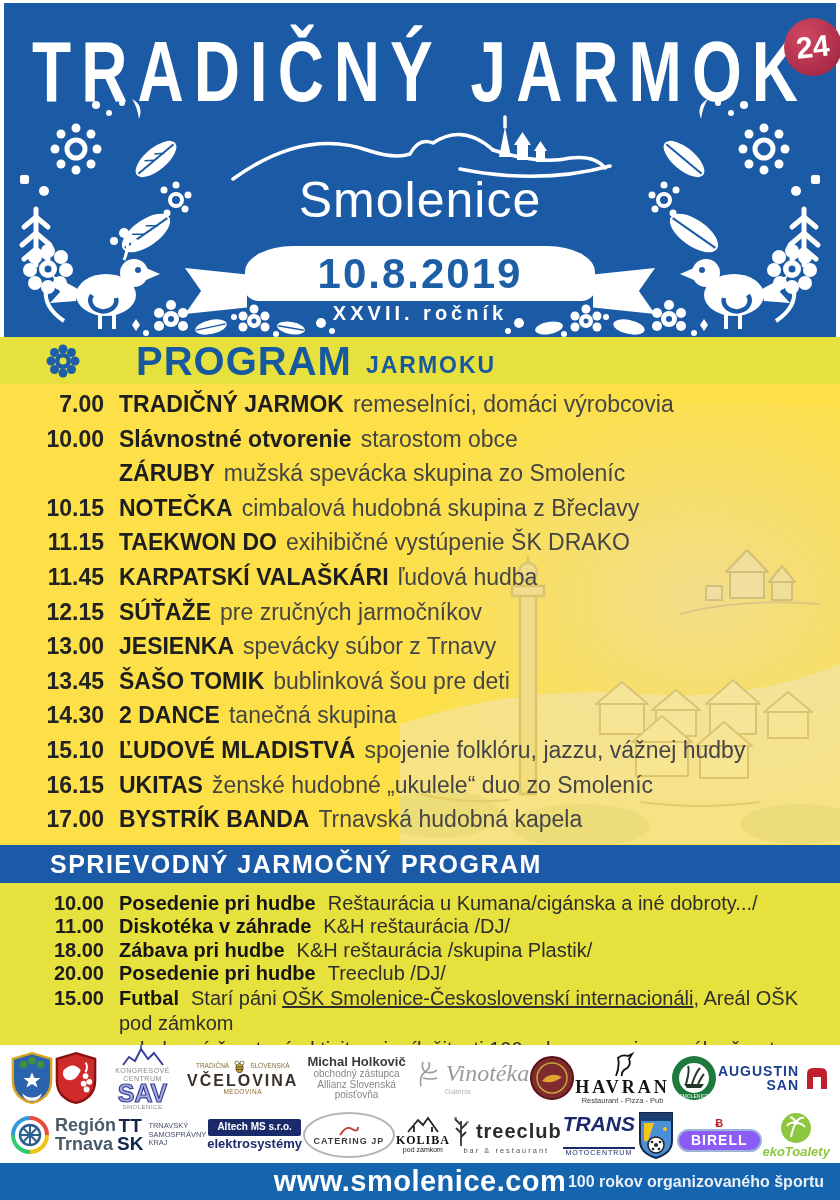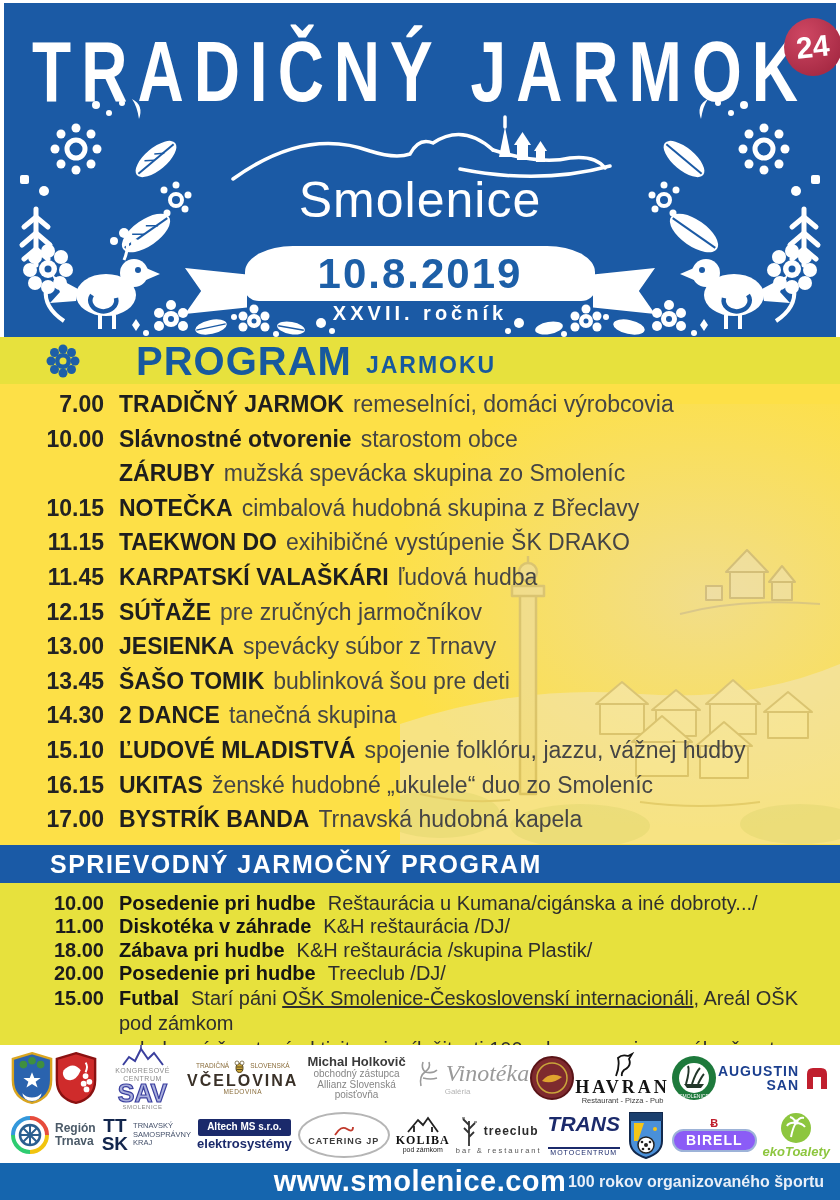--- a/index.html
+++ b/index.html
@@ -77,31 +77,31 @@
   .vcel-word{font-size:16px;font-weight:bold;color:#3a3128;letter-spacing:2px;}
   .holk-name{font-size:13px;font-weight:bold;color:#3a3a3a;}
   .holk-sub{font-size:10px;color:#868686;}
   .vino-word{font-family:"Liberation Serif",serif;font-style:italic;font-size:24px;color:#9a9a9a;}
   .vino-sub{font-size:8px;color:#b5b5b5;text-align:left;width:100%;padding-left:30px;}
   .havran-word{font-family:"Liberation Serif",serif;font-weight:bold;font-size:18px;letter-spacing:3px;color:#141414;}
   .havran-sub{font-size:7.5px;color:#3c3c3c;}
   .aug-col{display:flex;flex-direction:column;align-items:flex-end;}
   .aug-l1{font-size:14px;font-weight:bold;color:#1b3f8f;letter-spacing:1px;line-height:1;}
   .region-col{display:flex;flex-direction:column;align-items:flex-start;}
-  .region-word{font-size:12px;font-weight:bold;color:#4b5a68;line-height:1.05;}
+  .region-word{font-size:18px;font-weight:bold;color:#4b5a68;line-height:1.05;}
   .ttsk-big{font-size:19px;font-weight:bold;color:#13264d;line-height:.95;}
   .ttsk-micro{font-size:7.5px;color:#44506a;text-align:left;line-height:1.15;}
   .altech-box{background:#1b2a6b;color:#fff;font-size:10px;font-weight:bold;padding:3px 9px;border-radius:2px;}
   .altech-sub{font-size:13px;font-weight:bold;color:#1b2a6b;margin-top:1px;}
   .cat-oval{width:92px;height:46px;border:2px solid #b5b5b5;border-radius:50%;display:flex;flex-direction:column;
             align-items:center;justify-content:center;}
   .cat-word{font-size:9px;font-weight:bold;color:#3c3c3c;letter-spacing:1px;}
   .kol-word{font-size:12px;font-weight:900;color:#111;letter-spacing:1px;line-height:1;font-family:Liberation Serif, serif;}
   .kol-sub{font-size:7px;color:#222;}
-  .tree-word{font-size:12px;font-weight:bold;color:#2b2b2b;letter-spacing:1px;line-height:1;text-align:center;}
+  .tree-word{font-size:20px;font-weight:bold;color:#2b2b2b;letter-spacing:1px;line-height:1;text-align:center;}
   .tree-sub{font-size:7.5px;color:#555;letter-spacing:2px;}
   .trans-word{font-size:21px;font-weight:bold;font-style:italic;color:#1b2a6b;line-height:1;
               border-bottom:2.5px solid #1b2a6b;padding-bottom:13px;}
   .trans-sub{font-size:7px;color:#1b2a6b;letter-spacing:1px;}
   .birell-pill{background:#8b5cf6;border:2px solid #9db3d8;border-radius:14px;color:#fff;
                font-size:14px;font-weight:bold;letter-spacing:1px;padding:2px 12px;}
   .birell-b{font-size:11px;font-weight:bold;color:#c01f2e;line-height:1;}
   .eko-word{font-size:13px;font-weight:bold;font-style:italic;color:#8dc63f;}
 
   

